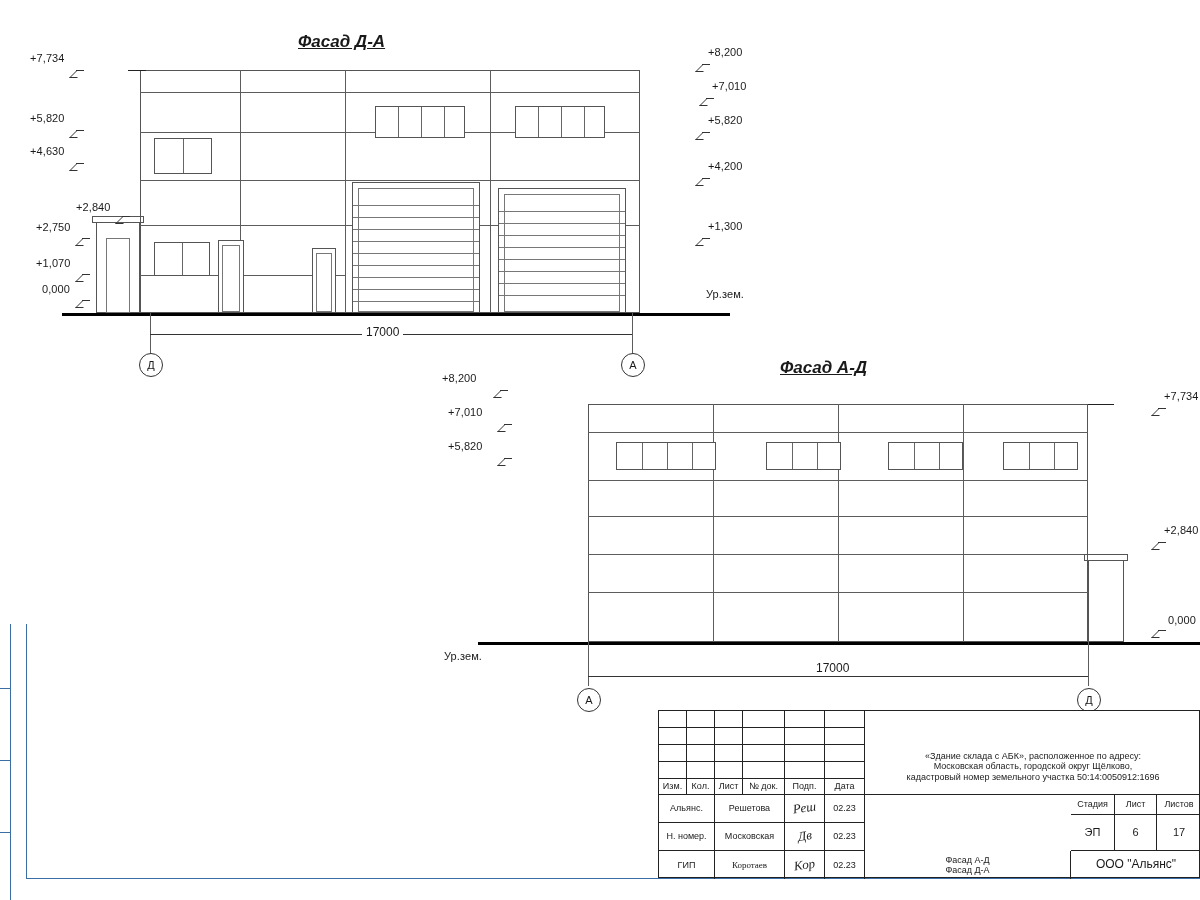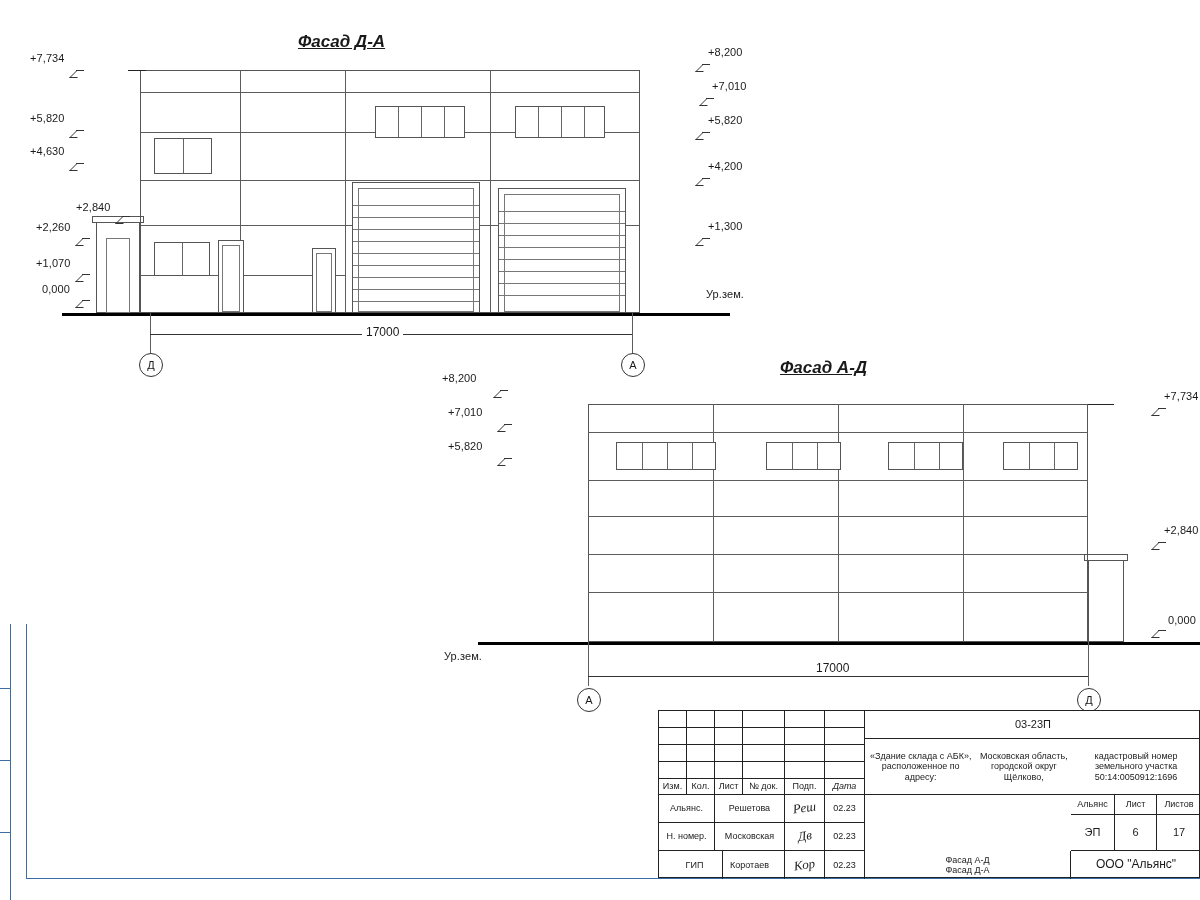--- a/index.html
+++ b/index.html
@@ -136,21 +136,21 @@
 
   <div class="abs lbl" style="left:30px;top:112px;">+5,820</div>
   <div class="tick" style="left:76px;top:130px;"></div>
 
   <div class="abs lbl" style="left:30px;top:145px;">+4,630</div>
   <div class="tick" style="left:76px;top:163px;"></div>
 
   <div class="abs lbl" style="left:76px;top:201px;">+2,840</div>
   <div class="tick" style="left:122px;top:216px;"></div>
 
-  <div class="abs lbl" style="left:36px;top:221px;">+2,260</div>
+  <div class="abs lbl" style="left:36px;top:221px;">+2,750</div>
   <div class="tick" style="left:82px;top:238px;"></div>
 
   <div class="abs lbl" style="left:36px;top:257px;">+1,070</div>
   <div class="tick" style="left:82px;top:274px;"></div>
 
   <div class="abs lbl" style="left:42px;top:283px;">0,000</div>
   <div class="tick" style="left:82px;top:300px;"></div>
 
   <div class="abs lbl" style="left:708px;top:46px;">+8,200</div>
   <div class="tick" style="left:702px;top:64px;"></div>
@@ -271,58 +271,57 @@
     <div class="cell" style="left:56px;top:51px;width:28px;height:17px;"></div>
     <div class="cell" style="left:84px;top:51px;width:42px;height:17px;"></div>
     <div class="cell" style="left:126px;top:51px;width:40px;height:17px;"></div>
     <div class="cell" style="left:166px;top:51px;width:40px;height:17px;"></div>
 
     <div class="cell" style="left:0;top:68px;width:28px;height:16px;">Изм.</div>
     <div class="cell" style="left:28px;top:68px;width:28px;height:16px;">Кол.</div>
     <div class="cell" style="left:56px;top:68px;width:28px;height:16px;">Лист</div>
     <div class="cell" style="left:84px;top:68px;width:42px;height:16px;">№ док.</div>
     <div class="cell" style="left:126px;top:68px;width:40px;height:16px;">Подп.</div>
-    <div class="cell" style="left:166px;top:68px;width:40px;height:16px;font-style:italic;">Дата</div>
+    <div class="cell" style="left:166px;top:68px;width:40px;height:16px;">Дата</div>
 
     <div class="cell" style="left:0;top:84px;width:56px;height:28px;">Альянс.</div>
     <div class="cell" style="left:56px;top:84px;width:70px;height:28px;">Решетова</div>
     <div class="cell" style="left:126px;top:84px;width:40px;height:28px;">
         <span class="sign">Реш</span>
       </div>
     <div class="cell" style="left:166px;top:84px;width:40px;height:28px;">02.23</div>
 
     <div class="cell" style="left:0;top:112px;width:56px;height:28px;">Н. номер.</div>
     <div class="cell" style="left:56px;top:112px;width:70px;height:28px;">Московская</div>
     <div class="cell" style="left:126px;top:112px;width:40px;height:28px;">
         <span class="sign">Дв</span>
       </div>
     <div class="cell" style="left:166px;top:112px;width:40px;height:28px;">02.23</div>
 
-    <div class="cell nb" style="left:8px;top:140px;width:56px;height:28px;text-align:center;">ГИП</div>
-    <div class="cell nb" style="left:56px;top:140px;width:70px;height:28px;">Коротаев</div>
+    <div class="cell nb" style="left:0;top:140px;width:56px;height:28px;text-align:center;">ГИП</div>
+    <div class="cell nb" style="left:56px;top:140px;width:70px;height:28px;font-family:Liberation Serif, serif;">Коротаев</div>
     <div class="cell nb" style="left:126px;top:140px;width:40px;height:28px;">
         <span class="sign">Кор</span>
       </div>
     <div class="cell nb" style="left:166px;top:140px;width:40px;height:28px;">02.23</div>
 
-    <div class="cell big nr" style="left:206px;top:0;width:336px;height:28px;">03-23П</div>
-
-    <div class="cell nr" style="left:206px;top:28px;width:336px;height:56px;">
+
+    <div class="cell nr" style="left:206px;top:28px;width:336px;height:56px;flex-direction:column;">
       <span>«Здание склада с АБК», расположенное по адресу:</span>
       <span>Московская область, городской округ Щёлково,</span>
       <span>кадастровый номер земельного участка 50:14:0050912:1696</span>
     </div>
 
 
     <div class="cell" style="left:206px;top:140px;width:206px;height:28px;flex-direction:column;border-bottom:none;">
       <span>Фасад А-Д</span>
       <span>Фасад Д-А</span>
     </div>
 
-    <div class="cell" style="left:412px;top:84px;width:44px;height:20px;">Альянс</div>
+    <div class="cell" style="left:412px;top:84px;width:44px;height:20px;">Стадия</div>
     <div class="cell" style="left:456px;top:84px;width:42px;height:20px;">Лист</div>
     <div class="cell nr" style="left:498px;top:84px;width:44px;height:20px;">Листов</div>
 
     <div class="cell big" style="left:412px;top:104px;width:44px;height:36px;">ЭП</div>
     <div class="cell big" style="left:456px;top:104px;width:42px;height:36px;">6</div>
     <div class="cell big nr" style="left:498px;top:104px;width:44px;height:36px;">17</div>
 
     <div class="cell nr nb" style="left:412px;top:140px;width:130px;height:28px;font-size:12px;">ООО "Альянс"</div>
   </div>
 

